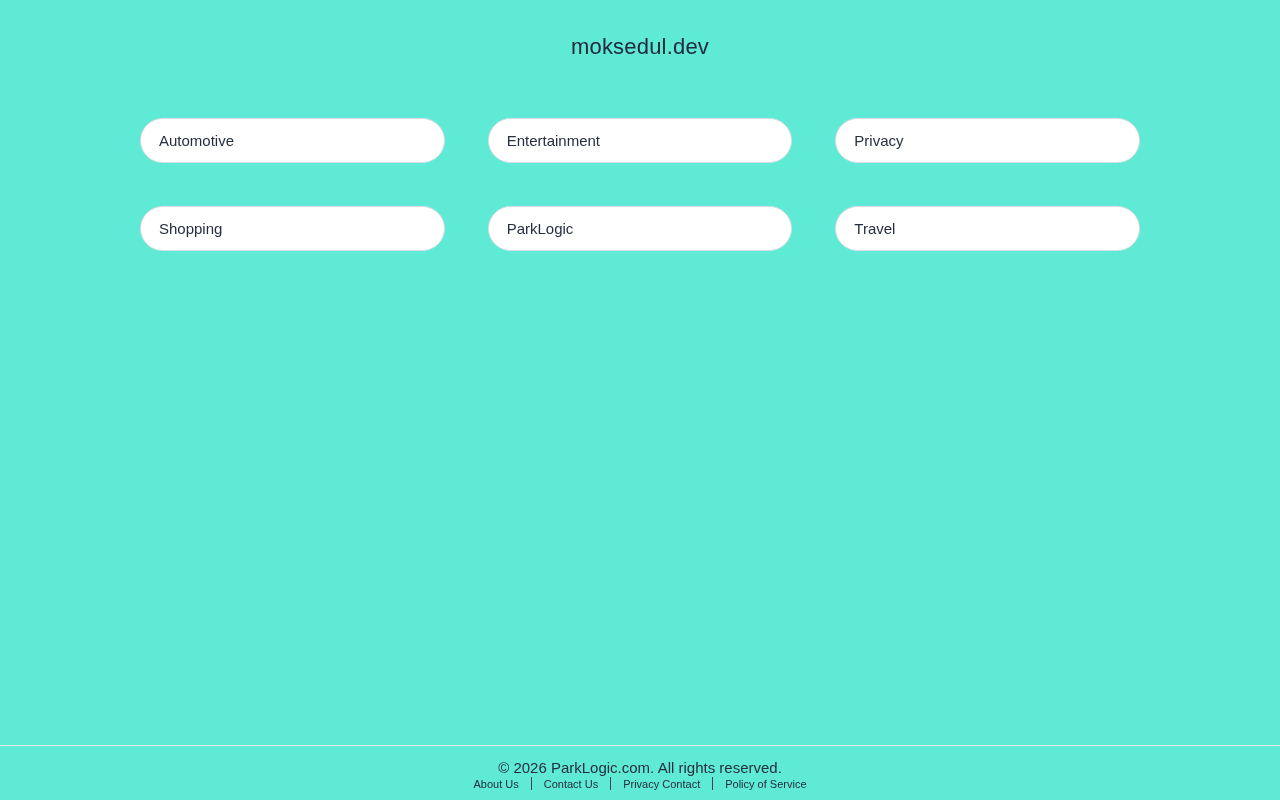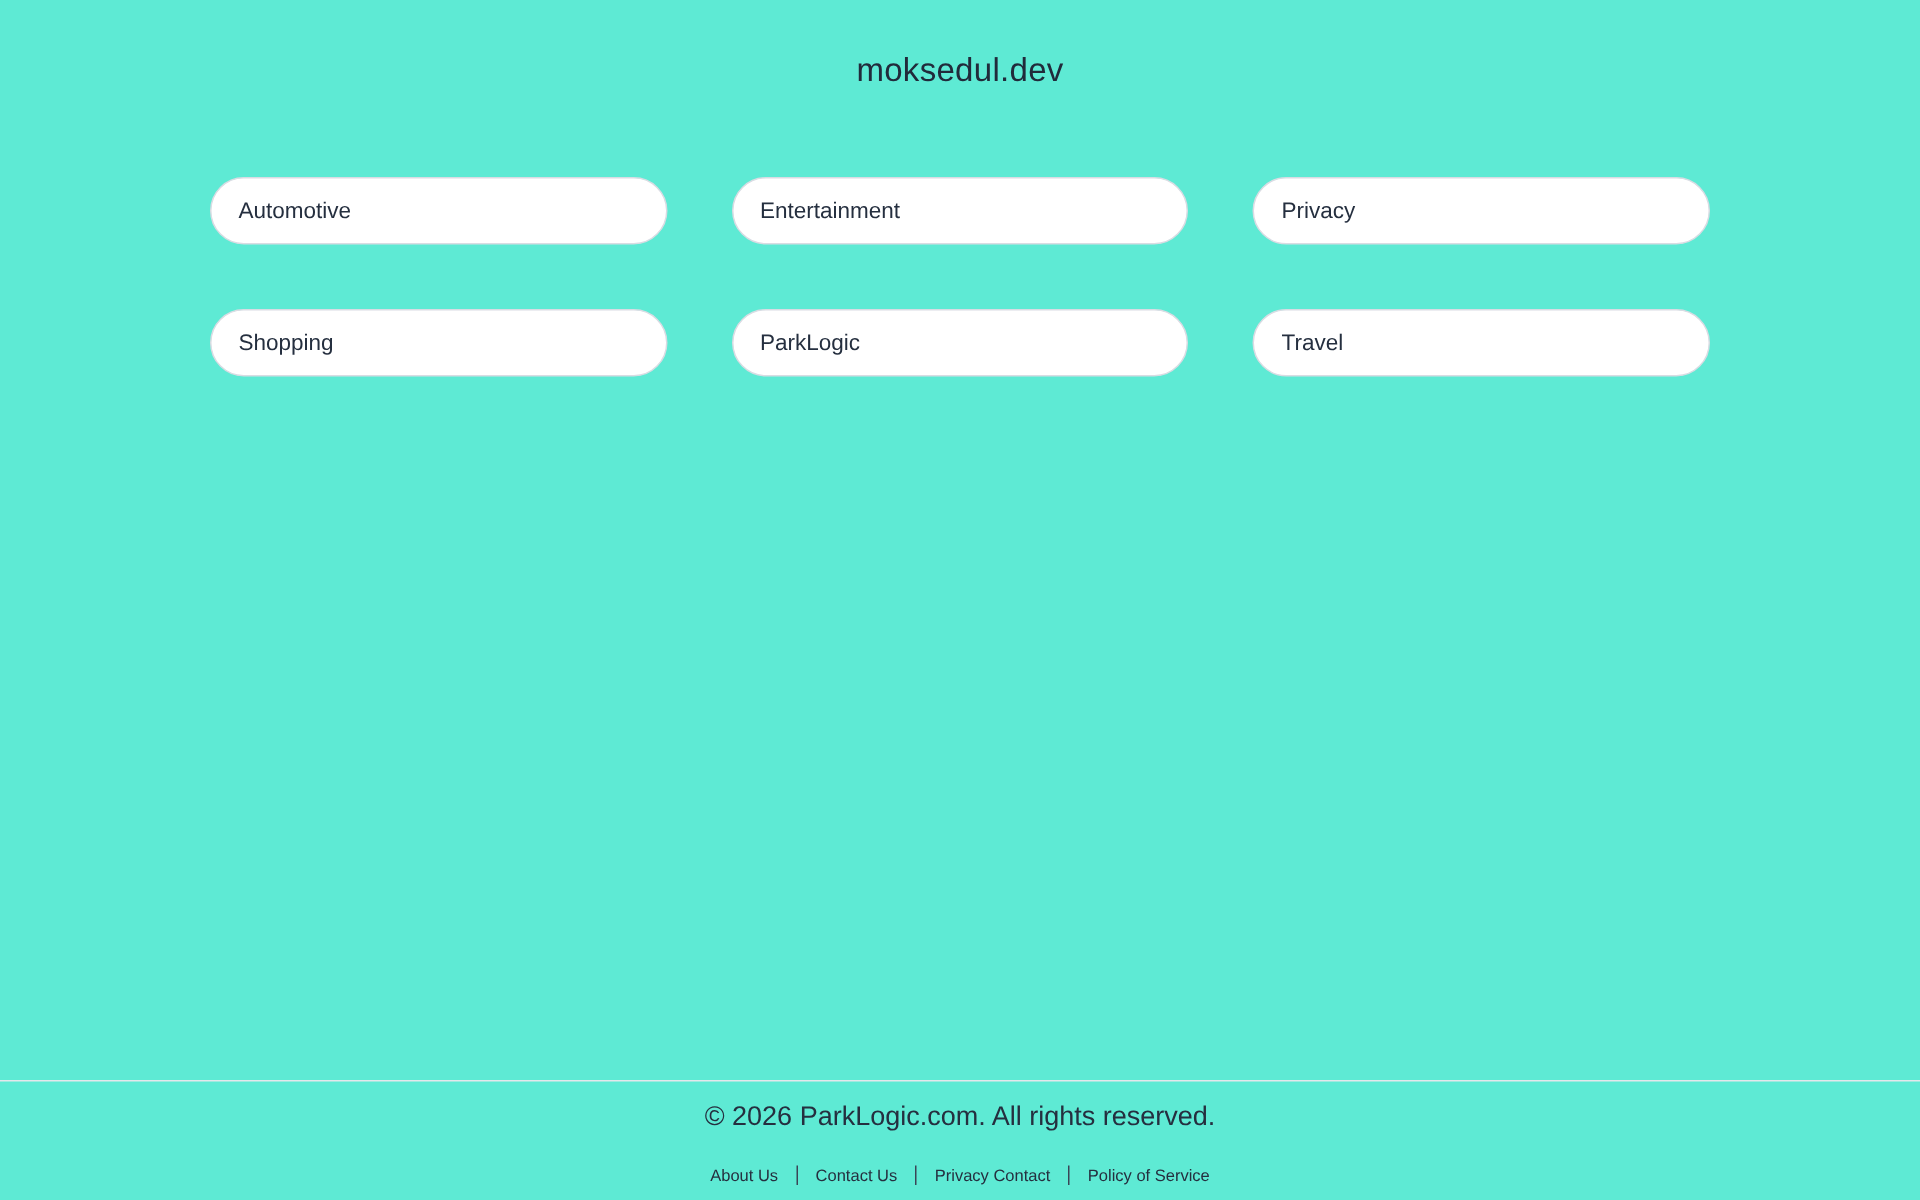--- a/index.html
+++ b/index.html
@@ -47,25 +47,25 @@
     text-decoration: none;
     cursor: pointer;
   }
   .footer {
     margin-top: auto;
     border-top: 1px solid #e5e7eb;
     padding: 13px 0 10px 0;
     text-align: center;
   }
   .copyright {
-    font-size: 18px;
+    font-size: 15px;
     color: #252f3f;
   }
   .footer-links {
-    margin-top: 22px;
+    margin-top: 1px;
     display: flex;
     justify-content: center;
     align-items: center;
   }
   .footer-link {
     font-size: 11px;
     color: #252f3f;
     text-decoration: none;
     padding: 0 12px;
     cursor: pointer;

